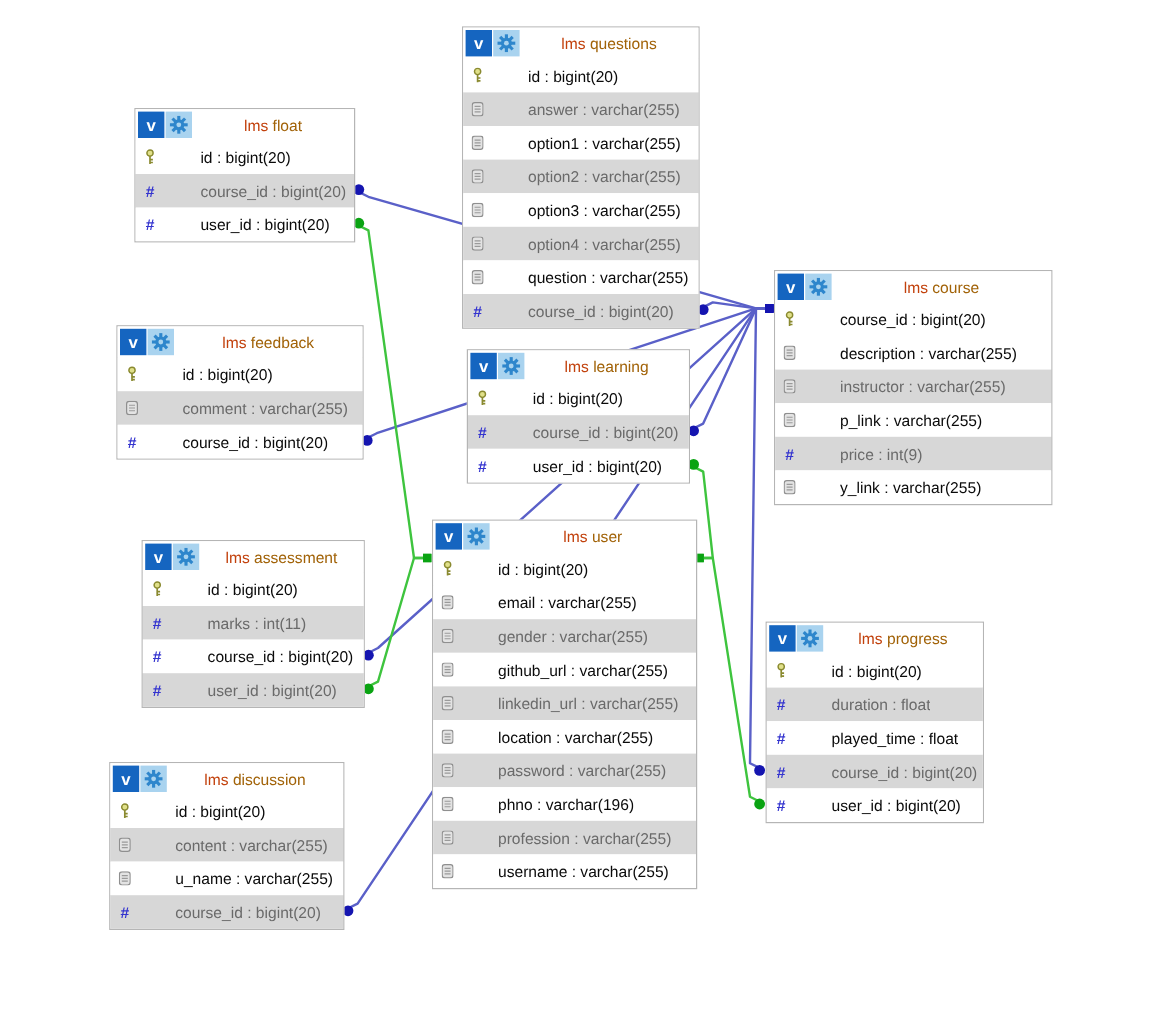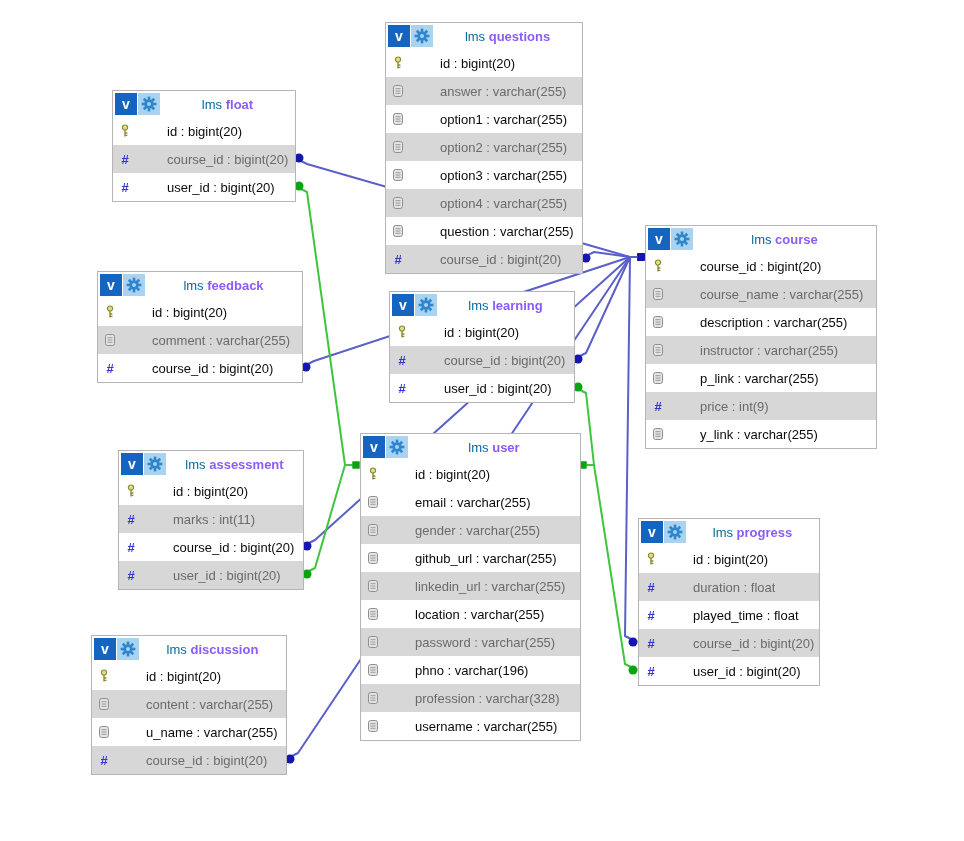--- a/index.html
+++ b/index.html
@@ -6,22 +6,22 @@
   #canvas{position:relative;width:964px;height:841px;background:#fff;overflow:hidden;
           font-family:"Liberation Sans",sans-serif;}
   #rel-svg{position:absolute;left:0;top:0;z-index:0;}
   .db-table{position:absolute;z-index:1;background:#fff;border:1px solid #b5b5b5;cursor:default;}
   .thead{height:26px;display:flex;align-items:center;background:#fff;}
   .vbox{width:22px;height:22px;margin:2px 0 2px 2px;background:#1565c0;color:#fff;
         font-weight:bold;font-size:14px;line-height:22px;text-align:center;flex:0 0 22px;}
   .gbox{width:22px;height:22px;margin:2px 0 2px 1px;background:#a9d3ef;display:flex;
         align-items:center;justify-content:center;flex:0 0 22px;}
   .ttl{flex:1;text-align:center;font-size:13px;color:#000;white-space:nowrap;padding:0 6px;overflow:hidden;}
-  .ttl .pfx{color:#0369a1;}
-  .ttl .nm{font-weight:bold;color:#8b5cf6;}
+  .ttl .pfx{color:#c2410c;}
+  .ttl .nm{font-weight:normal;color:#a16207;}
   .row{height:28px;display:flex;align-items:center;font-size:13px;color:#0a0a0a;
        padding-left:4px;white-space:nowrap;background:#fff;overflow:hidden;gap:31px;}
   .row.alt{background:#d7d7d7;color:#6a6a6a;}
   .ric{width:16px;flex:0 0 16px;display:flex;justify-content:center;align-items:center;margin-right:3px;}
   .hash{color:#3434cf;font-weight:bold;font-size:13px;line-height:13px;}
   .clabel{overflow:hidden;text-overflow:clip;}
 </style>
 </head>
 <body>
 
@@ -257,29 +257,20 @@
       </div>
       <div class="row">
         <span class="ric">
           <svg width="12" height="14" viewBox="0 0 12 14">
             <circle cx="6" cy="3.6" r="2.6" fill="#e0e08a" stroke="#8a8a30" stroke-width="1.2"></circle>
             <path d="M6 6.2 V12.6 M6 9 h2.4 M6 11.4 h2.4" stroke="#8a8a30" stroke-width="1.4" fill="none"></path>
           </svg>
         </span>
         <span class="clabel">course_id : bigint(20)</span>
       </div>
-      <div class="row alt">
-        <span class="ric">
-          <svg width="10" height="12" viewBox="0 0 10 12">
-            <rect x="0.5" y="0.5" width="9" height="11" rx="2.2" fill="#e3e3e3" stroke="#8f8f8f"></rect>
-            <path d="M2.5 3.7 h5 M2.5 6 h5 M2.5 8.3 h5" stroke="#9a9a9a" stroke-width="1" fill="none"></path>
-          </svg>
-        </span>
-        <span class="clabel">course_name : varchar(255)</span>
-      </div>
       <div class="row">
         <span class="ric">
           <svg width="10" height="12" viewBox="0 0 10 12">
             <rect x="0.5" y="0.5" width="9" height="11" rx="2.2" fill="#e3e3e3" stroke="#8f8f8f"></rect>
             <path d="M2.5 3.7 h5 M2.5 6 h5 M2.5 8.3 h5" stroke="#9a9a9a" stroke-width="1" fill="none"></path>
           </svg>
         </span>
         <span class="clabel">description : varchar(255)</span>
       </div>
       <div class="row alt">
@@ -448,21 +439,21 @@
         </span>
         <span class="clabel">phno : varchar(196)</span>
       </div>
       <div class="row alt">
         <span class="ric">
           <svg width="10" height="12" viewBox="0 0 10 12">
             <rect x="0.5" y="0.5" width="9" height="11" rx="2.2" fill="#e3e3e3" stroke="#8f8f8f"></rect>
             <path d="M2.5 3.7 h5 M2.5 6 h5 M2.5 8.3 h5" stroke="#9a9a9a" stroke-width="1" fill="none"></path>
           </svg>
         </span>
-        <span class="clabel">profession : varchar(328)</span>
+        <span class="clabel">profession : varchar(255)</span>
       </div>
       <div class="row">
         <span class="ric">
           <svg width="10" height="12" viewBox="0 0 10 12">
             <rect x="0.5" y="0.5" width="9" height="11" rx="2.2" fill="#e3e3e3" stroke="#8f8f8f"></rect>
             <path d="M2.5 3.7 h5 M2.5 6 h5 M2.5 8.3 h5" stroke="#9a9a9a" stroke-width="1" fill="none"></path>
           </svg>
         </span>
         <span class="clabel">username : varchar(255)</span>
       </div>

